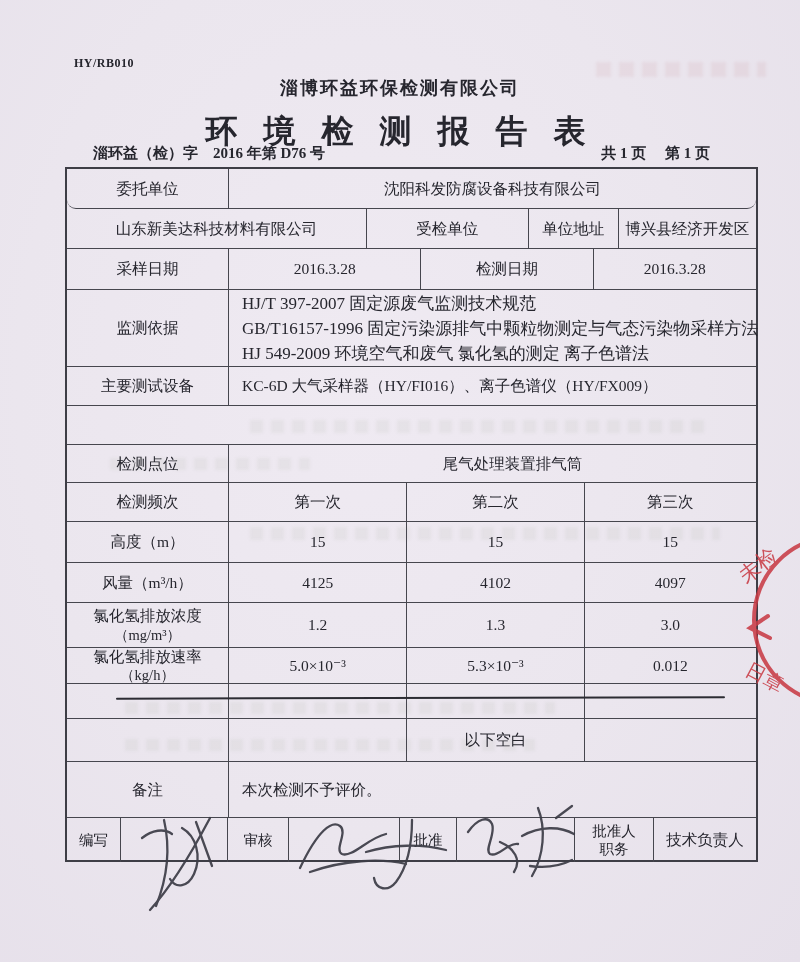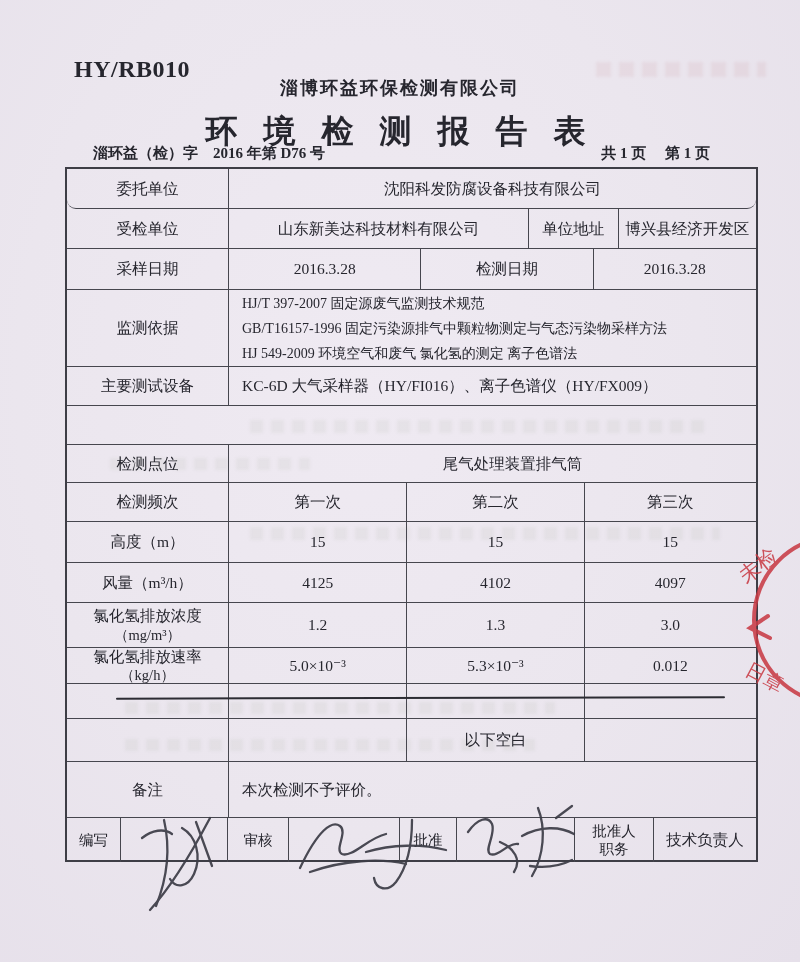--- a/index.html
+++ b/index.html
@@ -3,39 +3,39 @@
 <meta charset="utf-8">
 <style>
   html,body{margin:0;padding:0;}
   body{width:800px;height:962px;overflow:hidden;
        font-family:"Liberation Serif","DejaVu Serif",serif;color:#26262e;}
   #page{position:relative;width:800px;height:962px;overflow:hidden;
         background:#ebe6ee;
         background-image:radial-gradient(ellipse at 45% 40%, #efeaf2 0%, #ebe6ee 55%, #e6e0ea 100%);}
   
   .abs{position:absolute;}
-  #form-code{left:74px;top:56px;font-size:24px;font-weight:bold;letter-spacing:.5px;}
+  #form-code{left:74px;top:56px;font-size:12px;font-weight:bold;letter-spacing:.5px;}
   #company-name{left:0;top:76px;width:800px;text-align:center;font-size:18px;font-weight:600;letter-spacing:2px;}
   #report-title{left:0;top:110px;width:800px;text-align:center;font-size:32px;font-weight:bold;letter-spacing:9px;}
   #subline{left:65px;top:144px;width:693px;display:flex;justify-content:space-between;font-size:15px;font-weight:600;}
   #doc-number{padding-left:28px;}
   #pagination{padding-right:48px;}
   
   #report-table{position:absolute;left:65px;top:167px;width:693px;height:695px;
                 border:2px solid #3e3e46;box-sizing:border-box;background:transparent;}
   .row{display:flex;border-bottom:1.5px solid #46464e;box-sizing:border-box;}
   .row.last{border-bottom:none;}
   .cell{border-right:1.5px solid #46464e;box-sizing:border-box;
         display:flex;flex-direction:column;align-items:center;justify-content:center;
         text-align:center;font-size:15.5px;line-height:1.25;}
   .cell.end{border-right:none;}
   .cell.left{align-items:flex-start;text-align:left;padding-left:13px;}
   .lbl{width:162px;flex:none;}
   .sub{font-size:14.5px;}
-  .basis-line{font-size:14px;line-height:25px;white-space:nowrap;}
+  .basis-line{font-size:17px;line-height:25px;white-space:nowrap;}
   
   #strike-line{left:116px;top:697px;width:609px;height:2px;background:#2c2c33;
                transform:rotate(-.12deg);border-radius:1px;}
   
   .ghost{position:absolute;filter:blur(1.4px);opacity:.5;pointer-events:none;
          background:repeating-linear-gradient(90deg, rgba(128,140,118,.16) 0 13px, rgba(0,0,0,0) 13px 21px);}
   #ghost-header{left:596px;top:62px;width:170px;height:15px;
         background:repeating-linear-gradient(90deg, rgba(190,120,130,.22) 0 15px, rgba(0,0,0,0) 15px 23px);}
   
   #stamp{left:728px;top:532px;width:72px;height:178px;overflow:visible;opacity:.88;filter:blur(.3px);}
@@ -63,22 +63,22 @@
   </div>
 
   <div id="report-table">
 
     <div class="row" style="height:40px;border-radius:9px;">
       <div class="cell lbl">委托单位</div>
       <div class="cell end" style="width:529px;">沈阳科发防腐设备科技有限公司</div>
     </div>
 
     <div class="row" style="height:40px;">
+      <div class="cell" style="width:301px;">山东新美达科技材料有限公司</div>
       <div class="cell lbl">受检单位</div>
-      <div class="cell" style="width:301px;">山东新美达科技材料有限公司</div>
       <div class="cell" style="width:90px;">单位地址</div>
       <div class="cell end" style="width:138px;">博兴县经济开发区</div>
     </div>
 
     <div class="row" style="height:41px;">
       <div class="cell lbl">采样日期</div>
       <div class="cell" style="width:193px;">2016.3.28</div>
       <div class="cell" style="width:173px;">检测日期</div>
       <div class="cell end" style="width:163px;">2016.3.28</div>
     </div>

